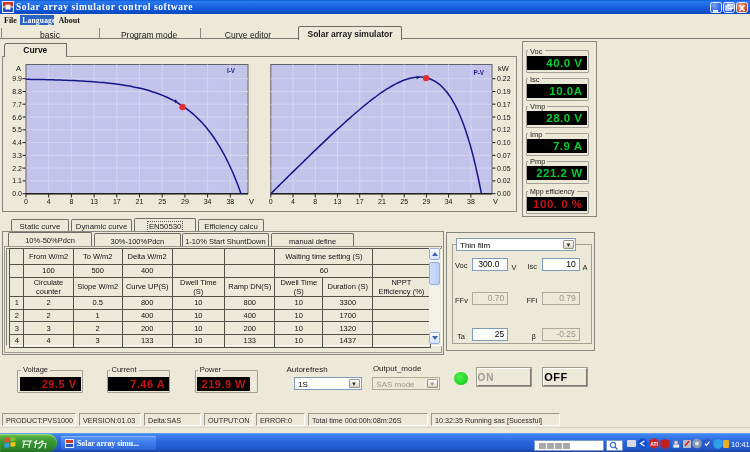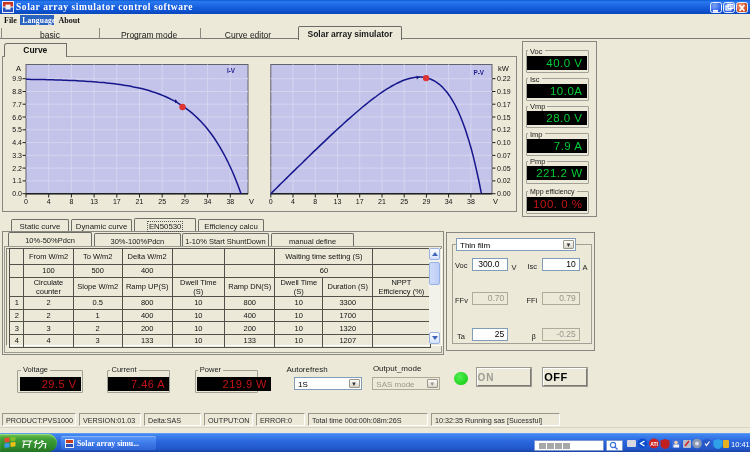--- a/index.html
+++ b/index.html
@@ -17,21 +17,21 @@
 .mhl span{position:absolute;left:2px;top:1.5px;color:#fff;font-family:"Liberation Serif",serif;font-weight:bold;font-size:7.5px;letter-spacing:0.2px}
 .tabtxt{top:29.5px;font-size:8.5px;color:#1a1a1a;text-align:center}
 .strip1line{left:0;top:38.3px;width:750px;height:1px;background:#7c7c74}
 .tabsep{top:28px;width:1px;height:10.5px;background:#8a8a82}
 .activetab1{left:297.5px;top:26.3px;width:104.5px;height:13.5px;background:#ece9d8;border:1px solid #6a6a66;border-bottom:none;border-radius:2px 2px 0 0}
 .curvetab{left:4.3px;top:42.5px;width:62.4px;height:14px;background:#ece9d8;border:1px solid #6e6e68;border-bottom:none;border-radius:3px 0 0 0}
 .curvepanel{left:2px;top:55.5px;width:515px;height:156px;border:1px solid #87877f}
 .rpanel{left:521.5px;top:41.3px;width:75px;height:176px;border:1px solid #87877f}
 .grp{position:absolute;border:1px solid #a0a096;border-radius:1px}
 .grplbl{position:absolute;background:#ece9d8;font-size:7.5px;color:#1a1a1a;padding:0 2px;white-space:nowrap}
-.lcd{position:absolute;background:#000;text-align:right;font-weight:normal;font-size:11.5px;letter-spacing:0.5px;line-height:14px;padding-right:4px}
+.lcd{position:absolute;background:#000;text-align:right;font-weight:bold;font-size:11.5px;letter-spacing:0.5px;line-height:14px;padding-right:4px}
 .green{color:#00cd35}
 .red{color:#c41414}
 .t2{top:219.2px;height:12.2px;background:#ece9d8;border:1px solid #6e6e68;border-bottom:none;border-radius:2px 2px 0 0;font-size:7.8px;text-align:center;padding-top:2px;color:#1a1a1a}
 .t3{top:232.9px;height:13.3px;background:#ece9d8;border:1px solid #6e6e68;border-bottom:none;border-radius:2px 2px 0 0;font-size:7.5px;text-align:center;padding-top:3px;color:#1a1a1a}
 .panel2{left:2px;top:231.4px;width:442px;height:123.6px;border:1px solid #87877f;border-top:1px solid #8a8a82}
 .panel3{left:4px;top:246.2px;width:438px;height:106.8px;border:1px solid #9a9a90}
 table.grid{border-collapse:collapse;table-layout:fixed}
 table.grid td{border:1px solid #52524a;font-size:7.5px;color:#111;text-align:center;padding:0;overflow:hidden;white-space:nowrap}
 .inp{position:absolute;border:1px solid #7f9db9;background:#fff;font-size:8.5px;color:#000;text-align:right;padding-right:3px}
 .inpd{position:absolute;border:1px solid #b0aa98;background:#ece9d8;font-size:8.5px;color:#9a968a;text-align:right;padding-right:3px}
@@ -280,21 +280,21 @@
         <td>400</td>
         <td></td>
         <td></td>
         <td colspan="2">60</td>
         <td></td>
       </tr>
 <tr style="height:16.6px">
         <td></td>
         <td>Circulate<br>counter</td>
         <td>Slope W/m2</td>
-        <td>Ramp UP(S)</td>
+        <td>Curve UP(S)</td>
         <td>Dwell Time<br>(S)</td>
         <td>Ramp DN(S)</td>
         <td>Dwell Time<br>(S)</td>
         <td>Duration (S)</td>
         <td>NPPT<br>Efficiency (%)</td>
       </tr>
 <tr style="height:13.4px">
         <td>1</td>
         <td>2</td>
         <td>0.5</td>
@@ -328,21 +328,21 @@
         <td></td>
       </tr>
 <tr style="height:12.6px">
         <td>4</td>
         <td>4</td>
         <td>3</td>
         <td>133</td>
         <td>10</td>
         <td>133</td>
         <td>10</td>
-        <td>1207</td>
+        <td>1437</td>
         <td></td>
       </tr>
 </tbody>
   </table>
 <div class="abs" style="left:429.3px;top:248.3px;width:11.2px;height:96.1px;background:#f2f1ea">
  <div style="position:absolute;left:0;top:0;width:11.2px;height:12px;background:linear-gradient(180deg,#fdfdfd,#d5e2fa);border:1px solid #98b1e4;border-radius:2px"></div>
  <svg style="position:absolute;left:1.5px;top:3px" width="8" height="6" viewBox="0 0 8 6">
       <path d="M4 1 L7 5 L1 5 Z" fill="#4065b8"></path>
     </svg>
  <div style="position:absolute;left:0;top:13.5px;width:11.2px;height:23px;background:linear-gradient(90deg,#cfdcfa,#bccdf5);border:1px solid #98b1e4;border-radius:2px"></div>
@@ -374,21 +374,21 @@
 <div class="inpd" style="left:542.3px;top:327.8px;width:37.4px;height:13.3px">-0.25</div>
 
 <div class="grp" style="left:17.3px;top:369.8px;width:65.9px;height:22.9px"></div>
 <div class="grplbl" style="left:21px;top:364.8px">Voltage</div>
 <div class="lcd red" style="left:20px;top:377px;width:60.5px;height:14px;font-size:11px">29.5 V</div>
 <div class="grp" style="left:106.8px;top:369.8px;width:63.7px;height:22.9px"></div>
 <div class="grplbl" style="left:109.5px;top:364.8px">Current</div>
 <div class="lcd red" style="left:108px;top:377px;width:61.2px;height:14px;font-size:11px">7.46 A</div>
 <div class="grp" style="left:195.4px;top:369.8px;width:63.1px;height:22.9px"></div>
 <div class="grplbl" style="left:197.8px;top:364.8px">Power</div>
-<div class="lcd red" style="left:197px;top:377px;width:74px;height:14px;font-size:11px">219.9 W</div>
+<div class="lcd red" style="left:197px;top:377px;width:53px;height:14px;font-size:11px">219.9 W</div>
 <div class="lbl8" style="left:286.4px;top:365.2px;font-size:8px">Autorefresh</div>
 <div class="combo" style="left:294px;top:377px;width:67.5px;height:12.5px">
     <span style="position:absolute;left:3px;top:1.5px">1S</span>
     <span class="arr">▼</span>
   </div>
 <div class="lbl8" style="left:372.9px;top:364.2px;font-size:8px">Output_mode</div>
 <div class="combo" style="left:372.3px;top:377px;width:67.5px;height:12.5px;background:#ece9d8;border-color:#b0aa98">
     <span style="position:absolute;left:3px;top:1.5px;color:#9a968a">SAS mode</span>
     <span class="arr" style="color:#9a968a">▼</span>
   </div>

